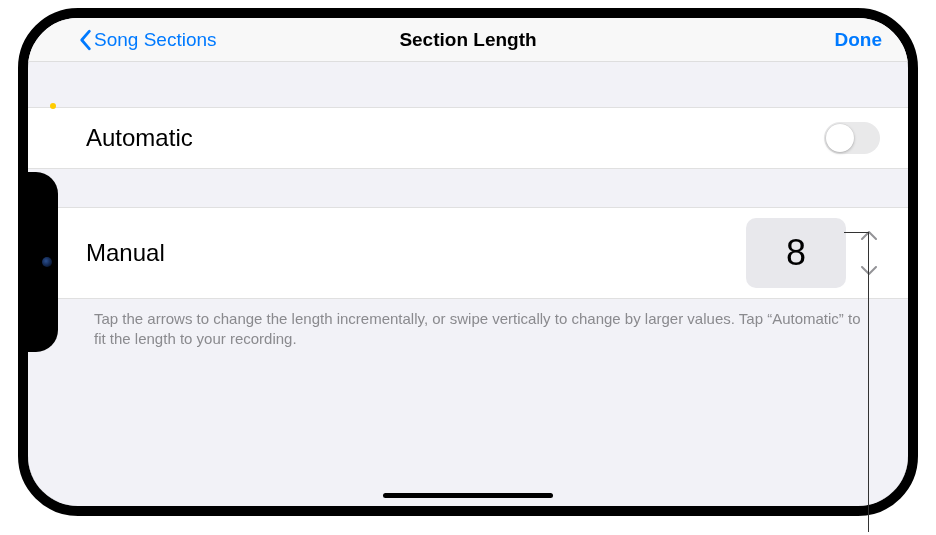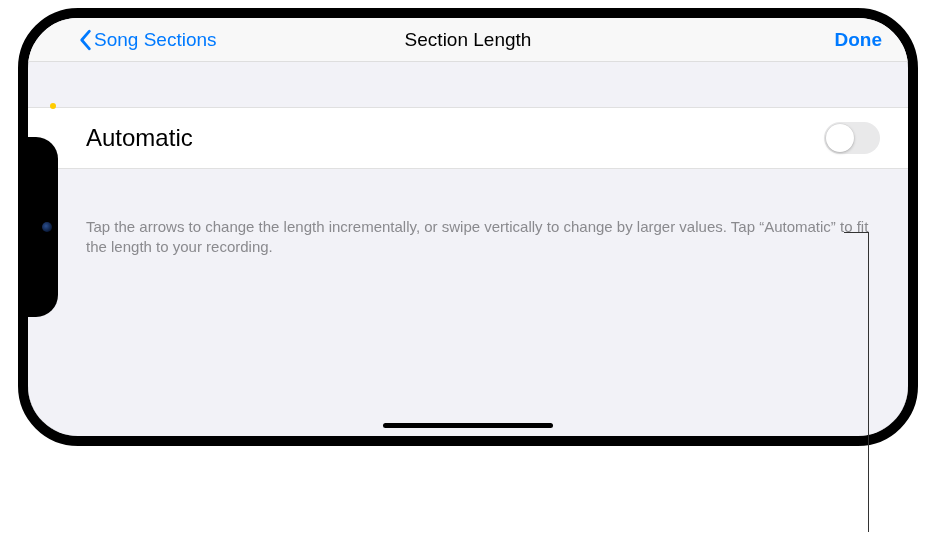--- a/index.html
+++ b/index.html
@@ -13,21 +13,21 @@
       width: 936px;
       height: 535px;
       position: relative;
       display: flex;
       align-items: flex-start;
       justify-content: center;
       padding-top: 8px;
     }
     .phone-frame {
       width: 900px;
-      height: 438px;
+      height: 508px;
       border: 10px solid #000;
       border-radius: 60px;
       background: #f2f2f7;
       position: relative;
       overflow: hidden;
       box-shadow: 0 0 0 2px #4a4a4a inset;
     }
     .notch {
       position: absolute;
       left: -4px;
@@ -78,21 +78,21 @@
     }
     .nav-back svg {
       width: 14px;
       height: 22px;
     }
     .nav-title {
       position: absolute;
       left: 50%;
       transform: translateX(-50%);
       font-size: 19px;
-      font-weight: 400;
+      font-weight: 700;
       color: #000;
     }
     .nav-done {
       color: #007aff;
       font-size: 19px;
       font-weight: 600;
       padding-right: 18px;
       cursor: pointer;
       margin-left: 45px;
     }
@@ -198,20 +198,21 @@
       width: 18px;
       height: 12px;
       stroke: #3c3c43;
       opacity: 0.55;
     }
     .footer-text {
       padding: 10px 36px 0 58px;
       font-size: 15px;
       line-height: 1.35;
       color: #8a8a8e;
+      margin-left: 8px;
     }
     .home-indicator {
       position: absolute;
       bottom: 8px;
       left: 50%;
       transform: translateX(-50%);
       width: 170px;
       height: 5px;
       border-radius: 3px;
       background: #000;
@@ -257,20 +258,38 @@
     <div class="content">
       <div class="section-gap"></div>
 
       <div class="row">
         <div class="row-label">Automatic</div>
         <div class="switch"></div>
       </div>
 
       <div class="gap2"></div>
 
+      <div class="manual-row">
+        <div class="row-label">Manual</div>
+        <div class="stepper-wrap">
+          <div class="stepper-value">8</div>
+          <div class="stepper-arrows">
+            <div class="arrow-btn">
+              <svg viewBox="0 0 18 12" fill="none">
+                <path d="M2 9 L9 2 L16 9" stroke-width="2" stroke-linecap="round" stroke-linejoin="round"></path>
+              </svg>
+            </div>
+            <div class="arrow-btn">
+              <svg viewBox="0 0 18 12" fill="none">
+                <path d="M2 3 L9 10 L16 3" stroke-width="2" stroke-linecap="round" stroke-linejoin="round"></path>
+              </svg>
+            </div>
+          </div>
+        </div>
+      </div>
 
       <div class="footer-text">Tap the arrows to change the length incrementally, or swipe vertically to change by larger values. Tap “Automatic” to fit the length to your recording.</div>
     </div>
 
     <div class="home-indicator"></div>
   </div>
 </div>
 
 <div class="callout-line"></div>
 

